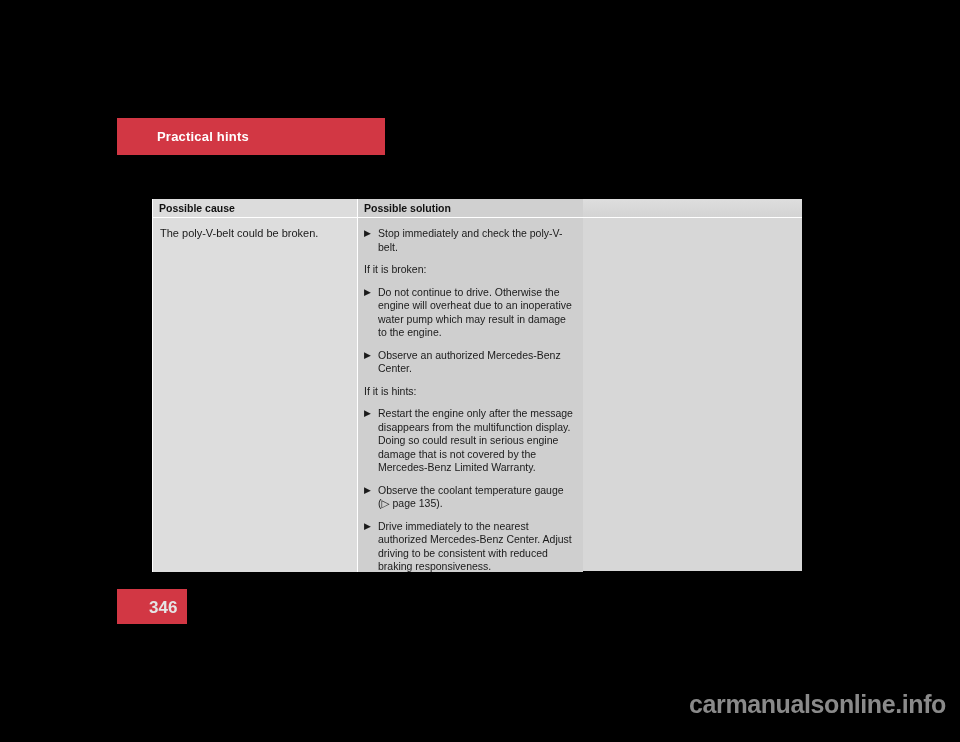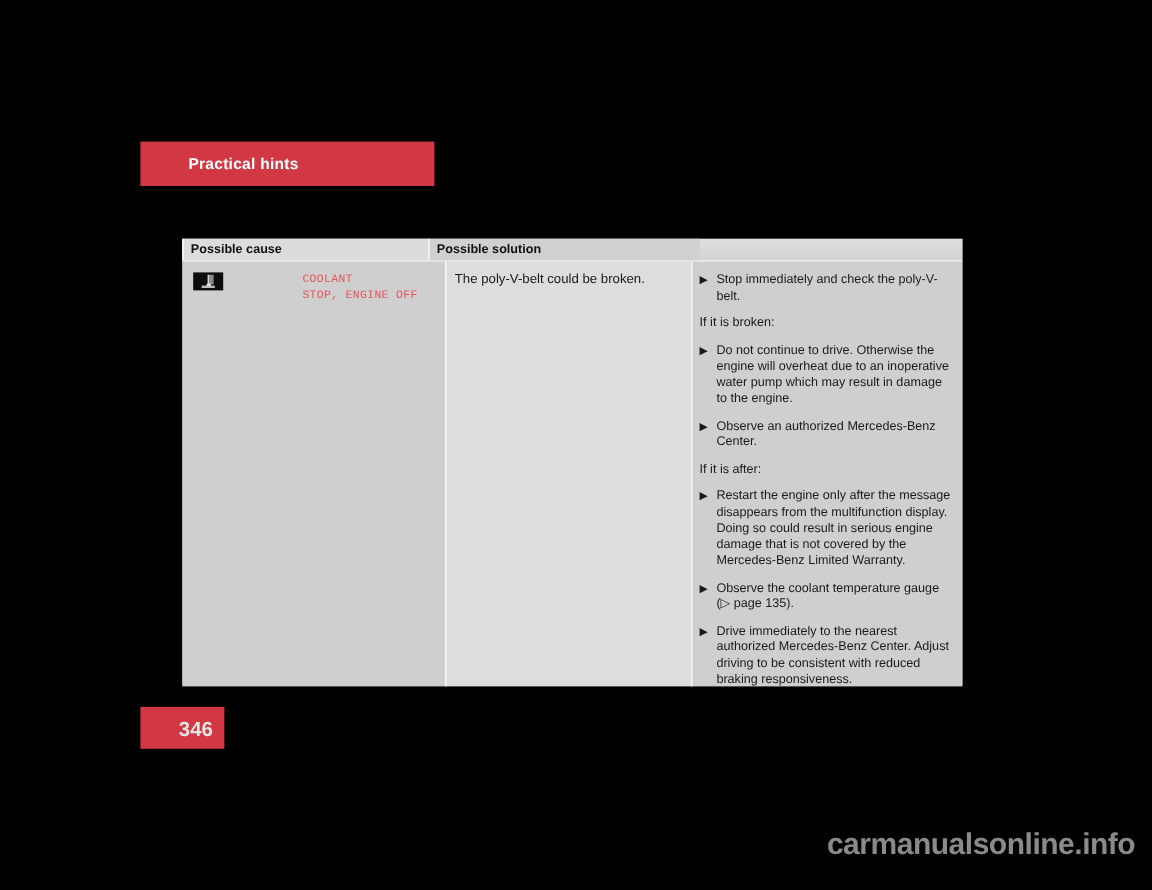--- a/index.html
+++ b/index.html
@@ -22,21 +22,21 @@
     left: 0; top: 0;
     width: 960px; height: 742px;
     background: #000000;
   }
 
   
   #chapter-banner {
     position: absolute;
     left: 117px;
     top: 118px;
-    width: 245px;
+    width: 268px;
     height: 37px;
     background: #d23744;
   }
   #chapter-banner .banner-label {
     position: absolute;
     left: 40px;
     top: 11px;
     font-size: 13px;
     font-weight: bold;
     color: #ffffff;
@@ -233,31 +233,20 @@
       <div class="col-cause">
         <div class="col-header-label">Possible cause</div>
       </div>
       <div class="col-solution">
         <div class="col-header-label">Possible solution</div>
       </div>
     </div>
 
     <div class="table-body-row">
 
-      <div class="col-display">
-        <div class="display-cell-inner">
-          <div class="msg-icon">
-            <div class="thermo-stem"></div>
-            <div class="thermo-body"></div>
-            <div class="thermo-bulb"></div>
-            <div class="thermo-wave"></div>
-          </div>
-          <div class="msg-text"><span>COOLANT</span><br><span>STOP, ENGINE OFF</span></div>
-        </div>
-      </div>
 
       <div class="col-cause">
         <div class="cause-cell-inner">
           <div class="cause-text">The poly-V-belt could be broken.</div>
         </div>
       </div>
 
       <div class="col-solution">
         <div class="solution-cell-inner" id="solution-blocks">
             <div class="sol-block">
@@ -266,21 +255,21 @@
             </div>
             <div class="sol-lead">If it is broken:</div>
             <div class="sol-block">
               <span class="sol-bullet">▶</span>
               <span class="sol-bullet-text">Do not continue to drive. Otherwise the engine will overheat due to an inoperative water pump which may result in damage to the engine.</span>
             </div>
             <div class="sol-block">
               <span class="sol-bullet">▶</span>
               <span class="sol-bullet-text">Observe an authorized Mercedes-Benz Center.</span>
             </div>
-            <div class="sol-lead">If it is after:</div>
+            <div class="sol-lead">If it is hints:</div>
             <div class="sol-block">
               <span class="sol-bullet">▶</span>
               <span class="sol-bullet-text">Restart the engine only after the message disappears from the multifunction display. Doing so could result in serious engine damage that is not covered by the Mercedes-Benz Limited Warranty.</span>
             </div>
             <div class="sol-block">
               <span class="sol-bullet">▶</span>
               <span class="sol-bullet-text">Observe the coolant temperature gauge (▷ page 135).</span>
             </div>
             <div class="sol-block">
               <span class="sol-bullet">▶</span>

